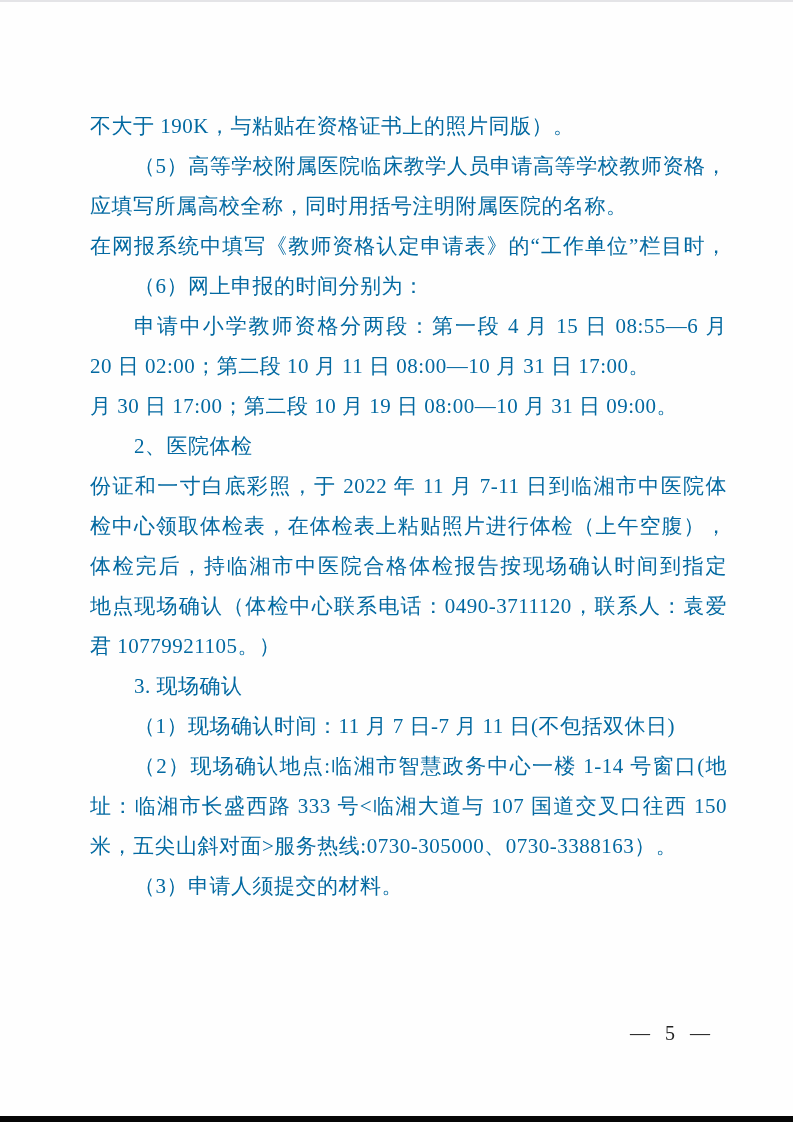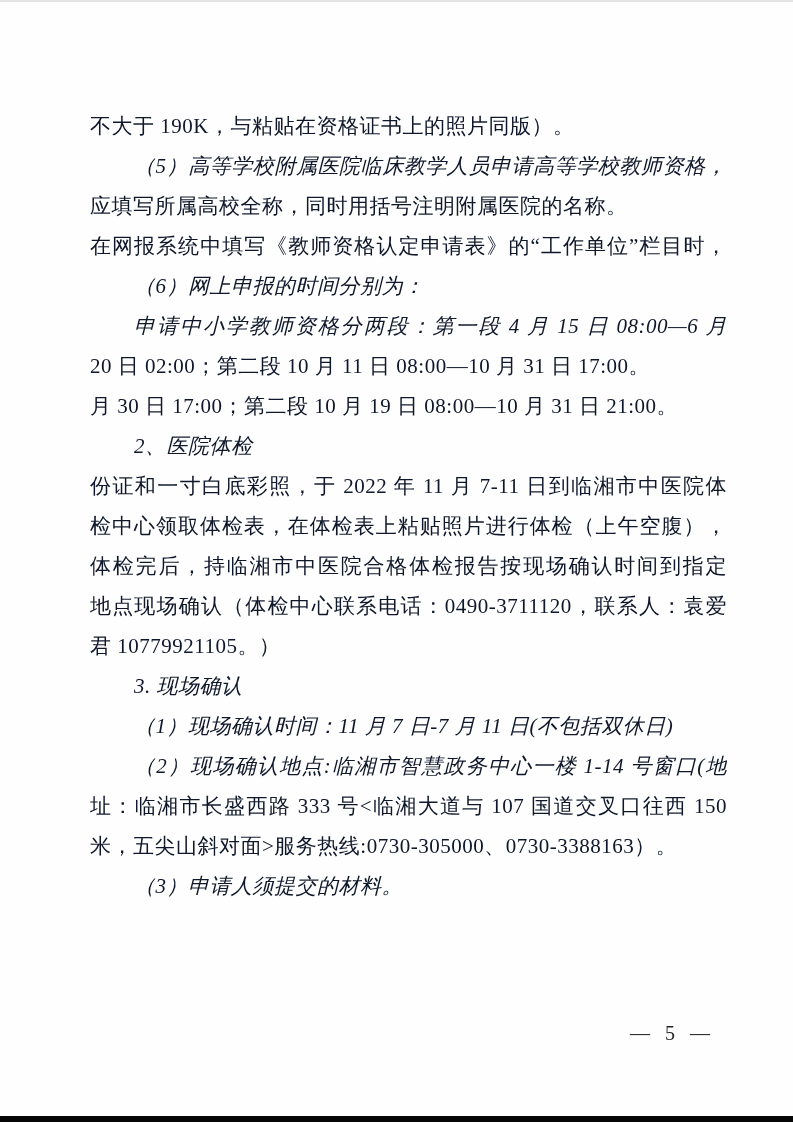--- a/index.html
+++ b/index.html
@@ -25,33 +25,32 @@
   .content {
     position: absolute;
     left: 90px;
     top: 106px;
     width: 637px;
   }
   .line {
     font-size: 21px;
     line-height: 40px;
     height: 40px;
-    color: #0f172a;
+    color: #0369a1;
     white-space: nowrap;
     letter-spacing: 0.5px;
   }
   .line.justify {
     white-space: normal;
     text-align: justify;
     text-align-last: justify;
     overflow: hidden;
   }
   .line.indent {
     padding-left: 44px;
-    font-style: italic;
   }
   .footer-pagenum {
     position: absolute;
     left: 630px;
     top: 1022px;
     font-size: 20px;
     color: #222222;
     letter-spacing: 5px;
     white-space: nowrap;
   }
@@ -69,23 +68,23 @@
 
 <div class="page">
   <div class="scan-edge-top"></div>
 
   <div class="content" id="lines-container">
       <div class="line">不大于 190K，与粘贴在资格证书上的照片同版）。</div>
       <div class="line indent justify">（5）高等学校附属医院临床教学人员申请高等学校教师资格，</div>
       <div class="line">应填写所属高校全称，同时用括号注明附属医院的名称。</div>
       <div class="line justify">在网报系统中填写《教师资格认定申请表》的“工作单位”栏目时，</div>
       <div class="line indent">（6）网上申报的时间分别为：</div>
-      <div class="line indent justify">申请中小学教师资格分两段：第一段 4 月 15 日 08:00—6 月</div>
+      <div class="line indent justify">申请中小学教师资格分两段：第一段 4 月 15 日 08:55—6 月</div>
       <div class="line">20 日 02:00；第二段 10 月 11 日 08:00—10 月 31 日 17:00。</div>
-      <div class="line">月 30 日 17:00；第二段 10 月 19 日 08:00—10 月 31 日 21:00。</div>
+      <div class="line">月 30 日 17:00；第二段 10 月 19 日 08:00—10 月 31 日 09:00。</div>
       <div class="line indent">2、医院体检</div>
       <div class="line justify">份证和一寸白底彩照，于 2022 年 11 月 7-11 日到临湘市中医院体</div>
       <div class="line justify">检中心领取体检表，在体检表上粘贴照片进行体检（上午空腹），</div>
       <div class="line justify">体检完后，持临湘市中医院合格体检报告按现场确认时间到指定</div>
       <div class="line justify">地点现场确认（体检中心联系电话：0490-3711120，联系人：袁爱</div>
       <div class="line">君 10779921105。）</div>
       <div class="line indent">3.  现场确认</div>
       <div class="line indent">（1）现场确认时间：11 月 7 日-7 月 11 日(不包括双休日)</div>
       <div class="line indent justify">（2）现场确认地点:临湘市智慧政务中心一楼 1-14 号窗口(地</div>
       <div class="line justify">址：临湘市长盛西路 333 号&lt;临湘大道与 107 国道交叉口往西 150</div>

